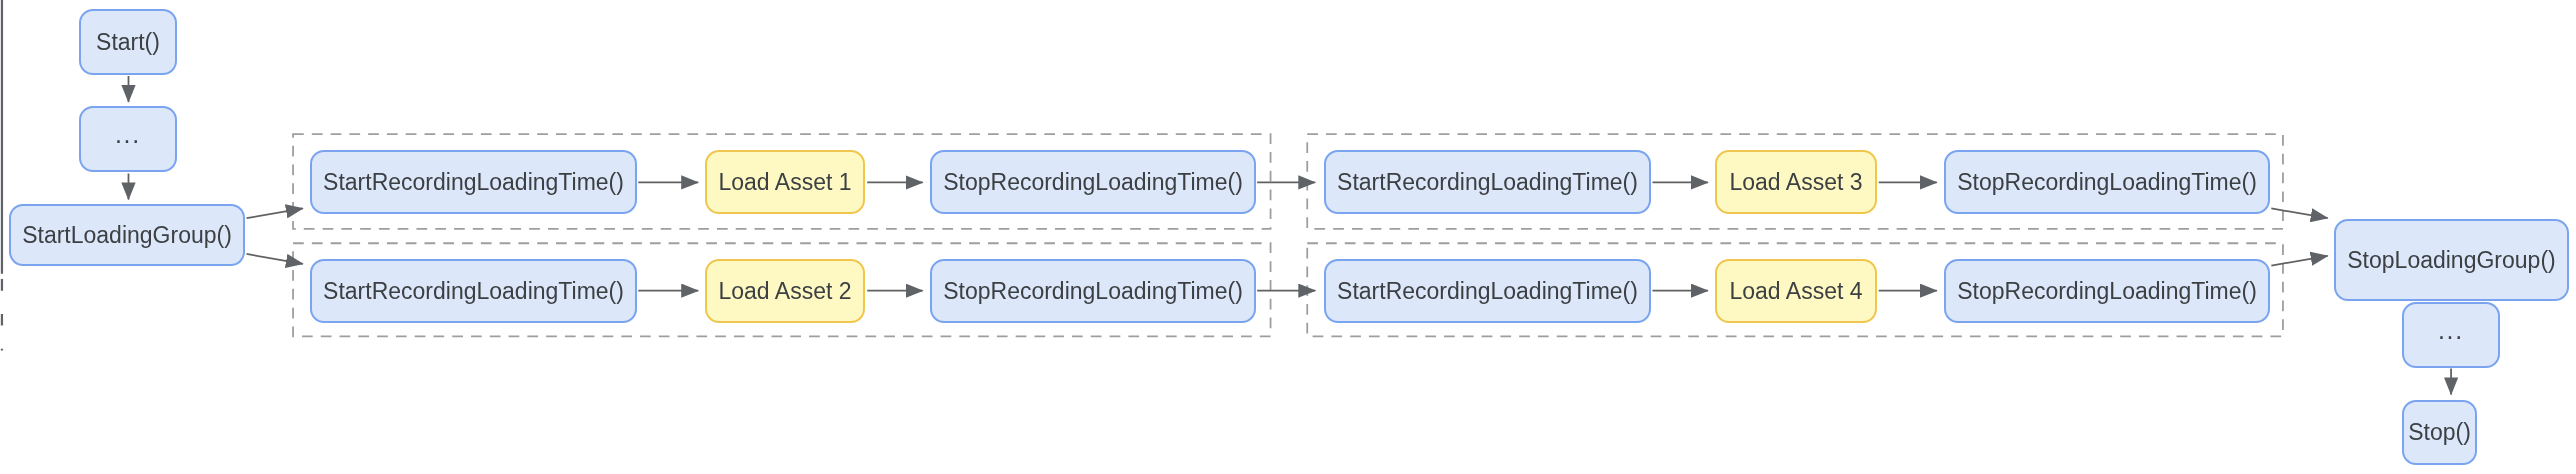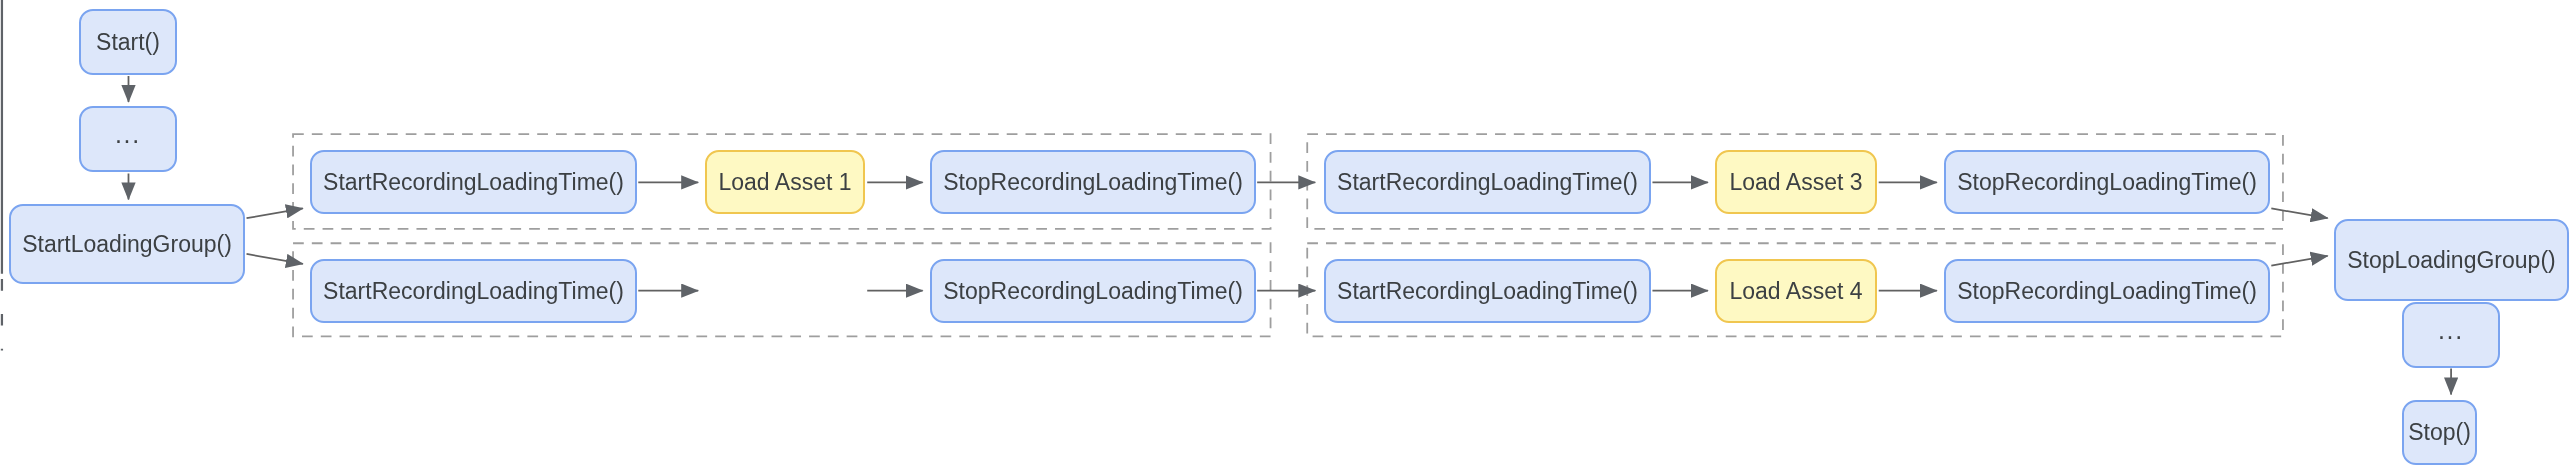--- a/index.html
+++ b/index.html
@@ -81,27 +81,28 @@
       <line x1="2740" y1="412" x2="2740" y2="441"></line>
     </g>
   </svg>
 
   <div class="node blue" style="left:79px; top:9px; width:98px; height:66px;">Start()</div>
 
   <div class="node blue ellipsis" style="left:79px; top:106px; width:98px; height:66px;">
     <span>...</span>
   </div>
 
-  <div class="node blue" style="left:9px; top:204px; width:236px; height:80px;">StartLoadingGroup()</div>
+  <div class="node blue" style="left:9px; top:204px; width:236px; height:62px;">StartLoadingGroup()</div>
 
   <div class="node blue" style="left:310px; top:150px; width:327px; height:64px;">StartRecordingLoadingTime()</div>
   <div class="node yellow" style="left:705px; top:150px; width:160px; height:64px;">Load Asset 1</div>
   <div class="node blue" style="left:930px; top:150px; width:326px; height:64px;">StopRecordingLoadingTime()</div>
 
   <div class="node blue" style="left:310px; top:259px; width:327px; height:64px;">StartRecordingLoadingTime()</div>
+  <div class="node yellow" style="left:705px; top:259px; width:160px; height:64px;">Load Asset 2</div>
   <div class="node blue" style="left:930px; top:259px; width:326px; height:64px;">StopRecordingLoadingTime()</div>
 
   <div class="node blue" style="left:1324px; top:150px; width:327px; height:64px;">StartRecordingLoadingTime()</div>
   <div class="node yellow" style="left:1715px; top:150px; width:162px; height:64px;">Load Asset 3</div>
   <div class="node blue" style="left:1944px; top:150px; width:326px; height:64px;">StopRecordingLoadingTime()</div>
 
   <div class="node blue" style="left:1324px; top:259px; width:327px; height:64px;">StartRecordingLoadingTime()</div>
   <div class="node yellow" style="left:1715px; top:259px; width:162px; height:64px;text-align:right;">Load Asset 4</div>
   <div class="node blue" style="left:1944px; top:259px; width:326px; height:64px;">StopRecordingLoadingTime()</div>
 

